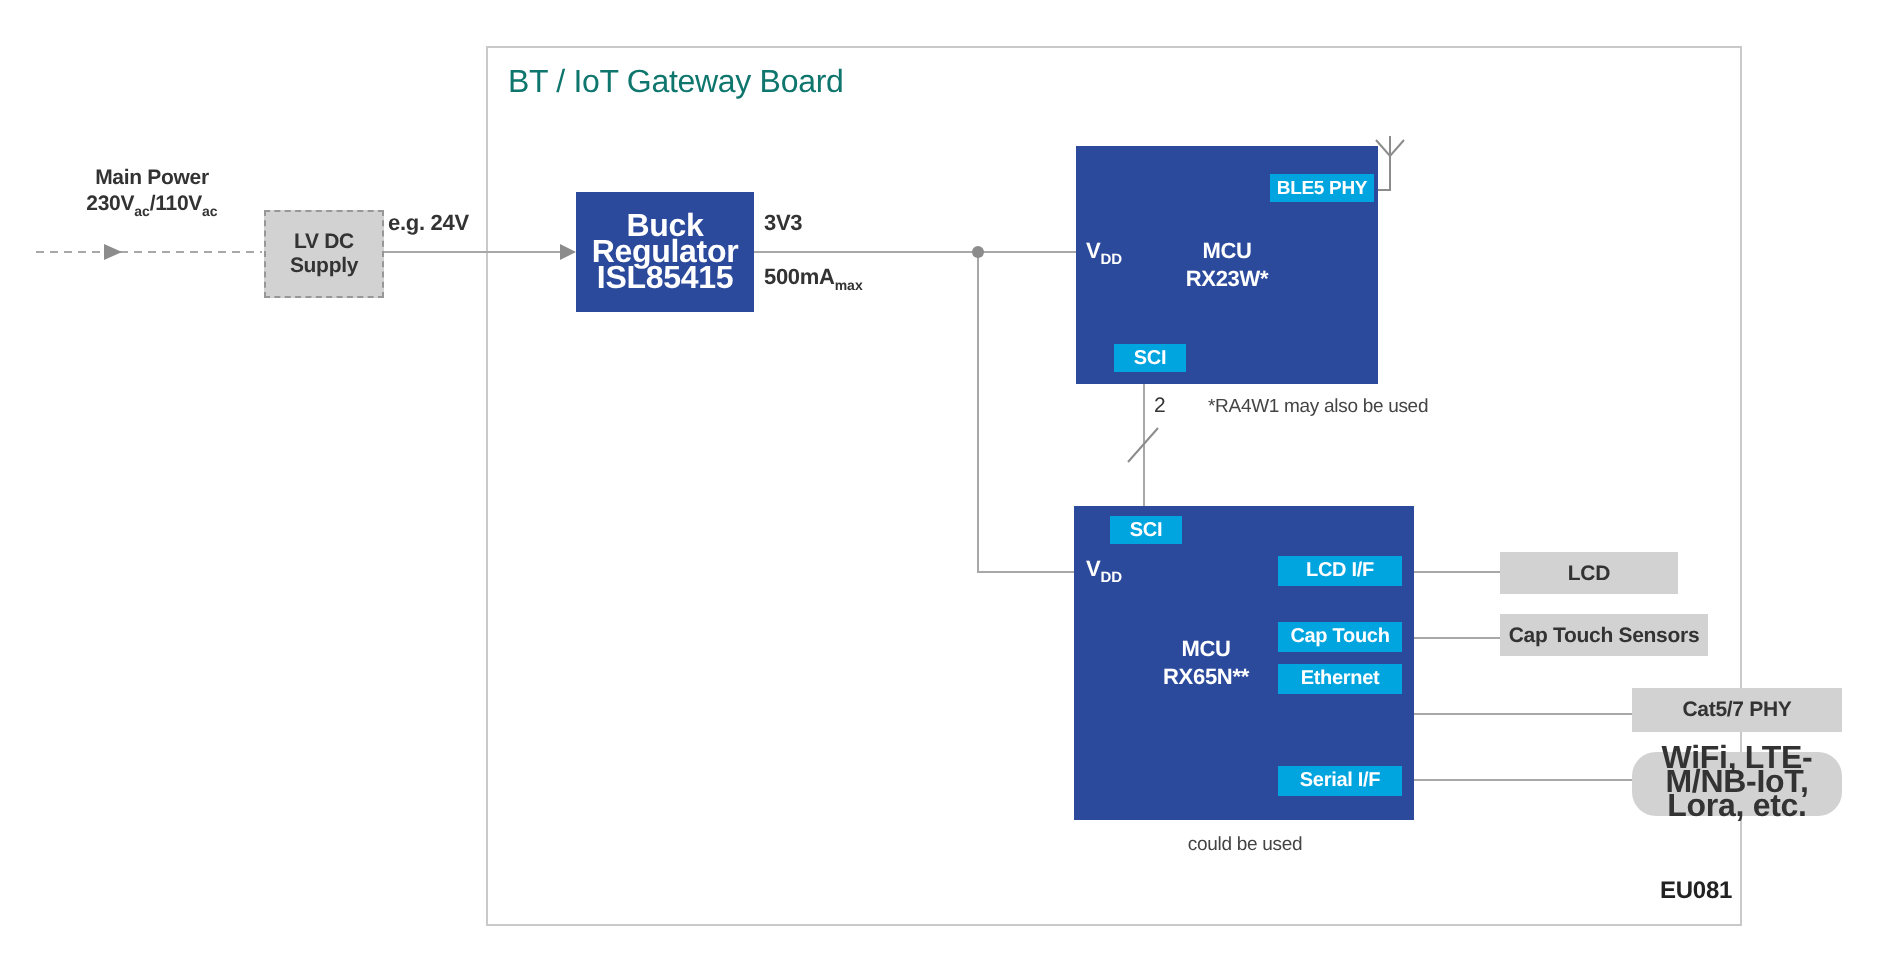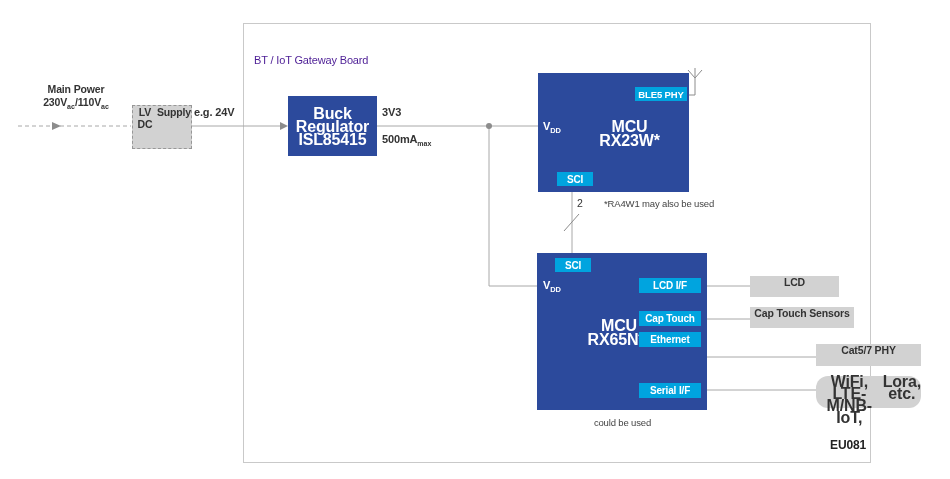--- a/index.html
+++ b/index.html
@@ -1,33 +1,33 @@
 <!DOCTYPE html>
 <html><head>
 <meta charset="utf-8">
 <style>
   html,body{margin:0;padding:0;background:#ffffff;}
   body{font-family:"Liberation Sans",sans-serif;letter-spacing:-0.15px;}
   .canvas{position:relative;width:950px;height:479px;background:#ffffff;overflow:hidden;}
 
   .board-outline{position:absolute;left:243px;top:23px;width:626px;height:438px;
     border:1px solid #c9c9c9;background:transparent;}
-  .board-title{position:absolute;left:254px;top:33px;font-size:11px;color:#4c1d95;font-weight:400;margin-top:21px;}
+  .board-title{position:absolute;left:254px;top:33px;font-size:16px;color:#0f766e;font-weight:400;}
 
   .wires{position:absolute;left:0;top:0;}
 
   .label{position:absolute;color:#333;font-weight:700;font-size:11px;line-height:13px;}
   .main-power{left:18px;top:83px;width:116px;text-align:center;font-size:10.5px;}
   sub{font-size:7px;letter-spacing:0;}
   .eg24v{left:194px;top:106px;}
   .v3v3{left:382px;top:106px;}
   .i500{left:382px;top:133px;}
 
   .gray-box{position:absolute;background:#d2d2d2;color:#333;font-weight:700;font-size:10.5px;
-    display:flex;flex-direction:row;justify-content:center;text-align:center;line-height:12px;}
+    display:flex;flex-direction:column;align-items:center;justify-content:center;text-align:center;line-height:12px;}
   .lvdc{left:132px;top:105px;width:58px;height:42px;border:1px dashed #979797;background:#d2d2d2;}
   .p-lcd{left:750px;top:276px;width:89px;height:21px;}
   .p-cap{left:750px;top:307px;width:104px;height:21px;}
   .p-cat{left:816px;top:344px;width:105px;height:22px;}
   .p-wifi{left:816px;top:376px;width:105px;height:32px;font-size:16px;border-radius:12px;}
 
   .blue-box{position:absolute;background:#2c4a9c;color:#fff;font-weight:700;}
   .buck{left:288px;top:96px;width:89px;height:60px;display:flex;flex-direction:column;
     align-items:center;justify-content:center;font-size:16px;line-height:13px;text-align:center;}
   .mcu1{left:538px;top:73px;width:151px;height:119px;}
@@ -42,21 +42,21 @@
   .b-lcd{top:25px;}
   .b-cap{top:58px;}
   .b-eth{top:79px;}
   .b-ser{top:130px;}
 
   .vdd{position:absolute;font-size:11px;font-weight:700;color:#fff;}
   .vdd1{left:5px;top:47px;}
   .vdd2{left:6px;top:26px;}
   .vdd sub{font-size:7.5px;}
 
-  .mcu-name{position:absolute;left:0;width:100%;text-align:center;font-size:16px;line-height:13.5px;padding-left:16px;}
+  .mcu-name{position:absolute;left:0;width:100%;text-align:center;font-size:11px;line-height:13.5px;}
   .mcu1-name{top:47px;}
   .mcu2-name{left:0;width:132px;top:66px;}
 
   .bus2{position:absolute;left:577px;top:197px;font-size:10.5px;color:#333;font-weight:400;}
   .note{position:absolute;color:#444;font-weight:400;font-size:9.5px;line-height:11.5px;}
   .note1{left:604px;top:198px;}
   .note2{left:500px;top:417px;width:245px;text-align:center;}
 
   .board-code{position:absolute;left:766px;top:438px;width:100px;text-align:right;
     font-size:12px;font-weight:700;color:#222;}

